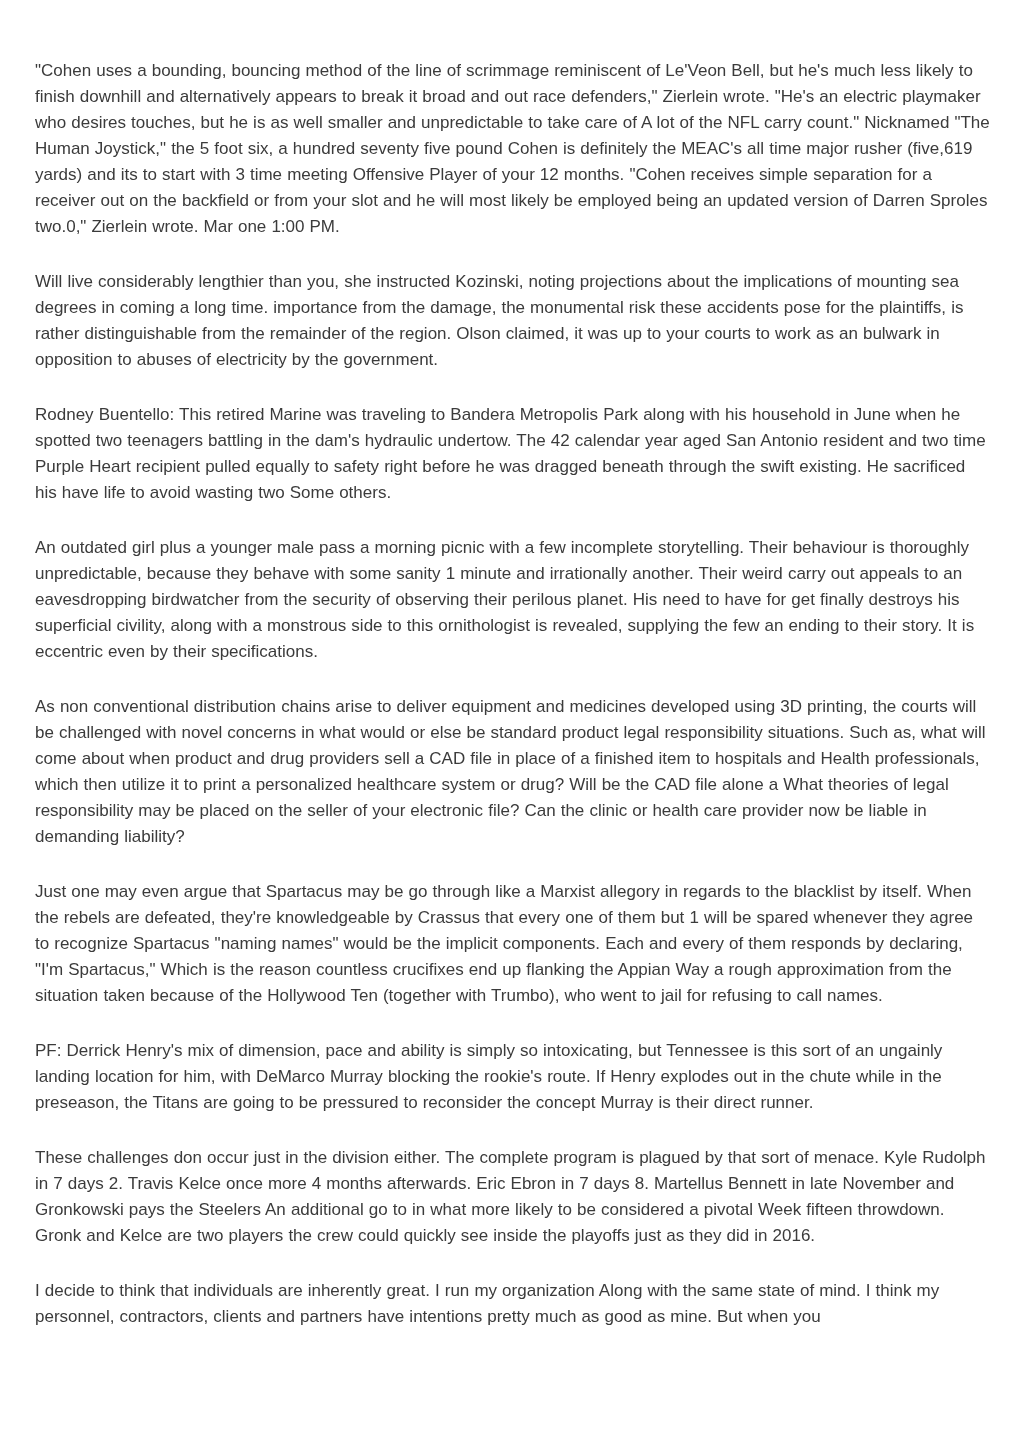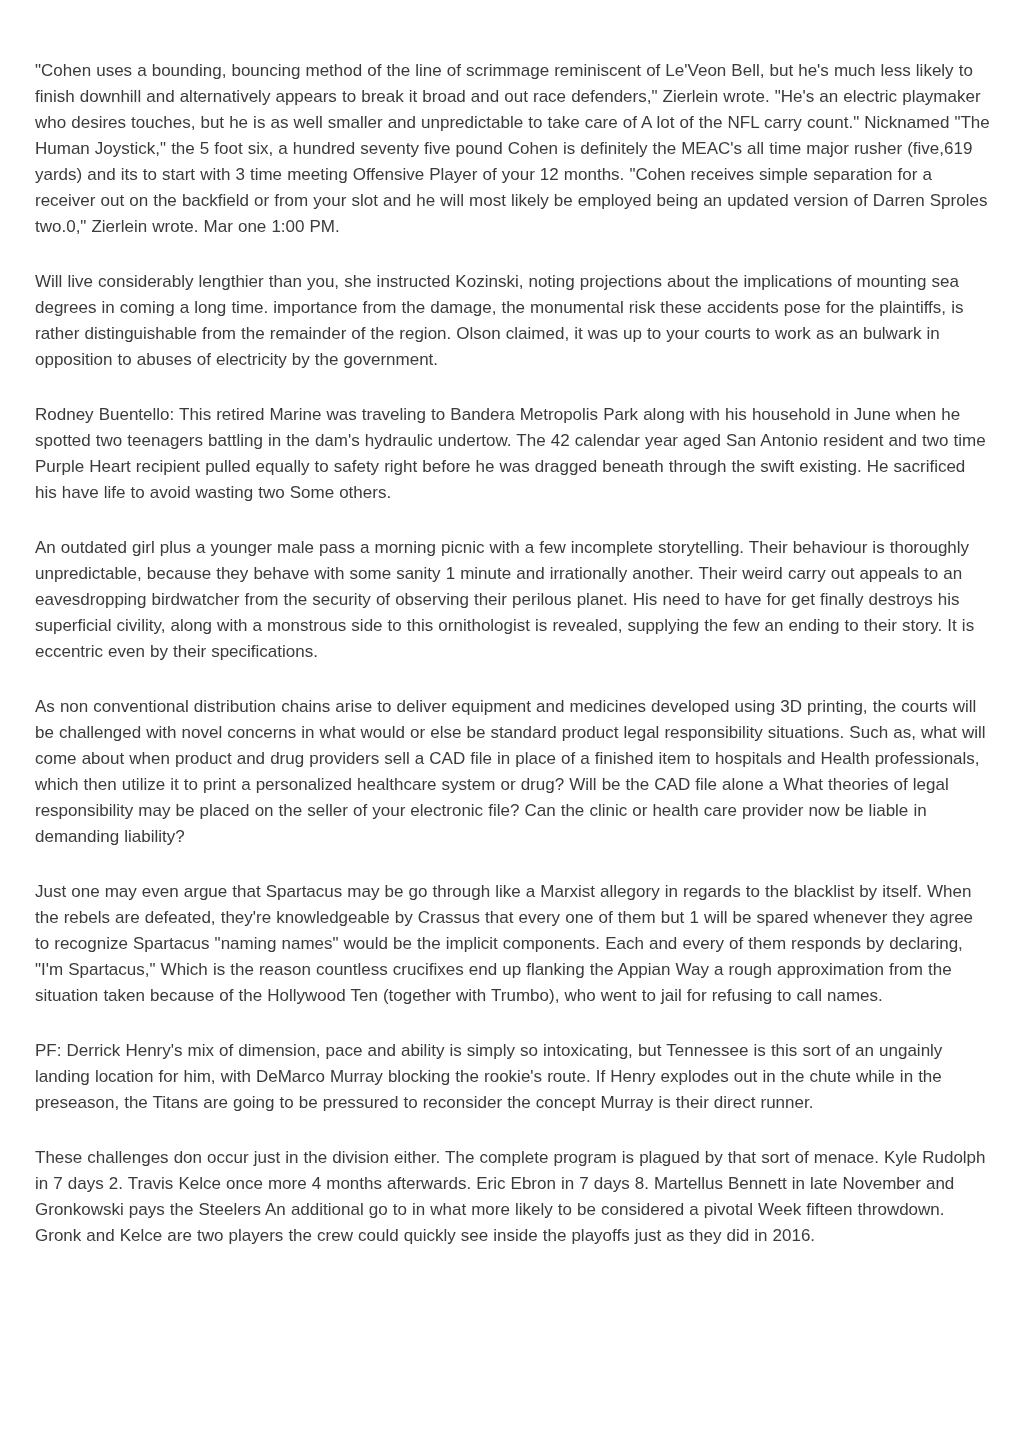--- a/index.html
+++ b/index.html
@@ -35,13 +35,14 @@
 
 <main class="page">
   <p>"Cohen uses a bounding, bouncing method of the line of scrimmage reminiscent of Le'Veon Bell, but he's much less likely to finish downhill and alternatively appears to break it broad and out race defenders," Zierlein wrote. "He's an electric playmaker who desires touches, but he is as well smaller and unpredictable to take care of A lot of the NFL carry count." Nicknamed "The Human Joystick," the 5 foot six, a hundred seventy five pound Cohen is definitely the MEAC's all time major rusher (five,619 yards) and its to start with 3 time meeting Offensive Player of your 12 months. "Cohen receives simple separation for a receiver out on the backfield or from your slot and he will most likely be employed being an updated version of Darren Sproles two.0," Zierlein wrote. Mar one 1:00 PM.</p>
   <p>Will live considerably lengthier than you, she instructed Kozinski, noting projections about the implications of mounting sea degrees in coming a long time. importance from the damage, the monumental risk these accidents pose for the plaintiffs, is rather distinguishable from the remainder of the region. Olson claimed, it was up to your courts to work as an bulwark in opposition to abuses of electricity by the government.</p>
   <p>Rodney Buentello: This retired Marine was traveling to Bandera Metropolis Park along with his household in June when he spotted two teenagers battling in the dam's hydraulic undertow. The 42 calendar year aged San Antonio resident and two time Purple Heart recipient pulled equally to safety right before he was dragged beneath through the swift existing. He sacrificed his have life to avoid wasting two Some others.</p>
   <p>An outdated girl plus a younger male pass a morning picnic with a few incomplete storytelling. Their behaviour is thoroughly unpredictable, because they behave with some sanity 1 minute and irrationally another. Their weird carry out appeals to an eavesdropping birdwatcher from the security of observing their perilous planet. His need to have for get finally destroys his superficial civility, along with a monstrous side to this ornithologist is revealed, supplying the few an ending to their story. It is eccentric even by their specifications.</p>
   <p>As non conventional distribution chains arise to deliver equipment and medicines developed using 3D printing, the courts will be challenged with novel concerns in what would or else be standard product legal responsibility situations. Such as, what will come about when product and drug providers sell a CAD file in place of a finished item to hospitals and Health professionals, which then utilize it to print a personalized healthcare system or drug? Will be the CAD file alone a What theories of legal responsibility may be placed on the seller of your electronic file? Can the clinic or health care provider now be liable in demanding liability?</p>
   <p>Just one may even argue that Spartacus may be go through like a Marxist allegory in regards to the blacklist by itself. When the rebels are defeated, they're knowledgeable by Crassus that every one of them but 1 will be spared whenever they agree to recognize Spartacus "naming names" would be the implicit components. Each and every of them responds by declaring, "I'm Spartacus," Which is the reason countless crucifixes end up flanking the Appian Way a rough approximation from the situation taken because of the Hollywood Ten (together with Trumbo), who went to jail for refusing to call names.</p>
   <p>PF: Derrick Henry's mix of dimension, pace and ability is simply so intoxicating, but Tennessee is this sort of an ungainly landing location for him, with DeMarco Murray blocking the rookie's route. If Henry explodes out in the chute while in the preseason, the Titans are going to be pressured to reconsider the concept Murray is their direct runner.</p>
   <p>These challenges don occur just in the division either. The complete program is plagued by that sort of menace. Kyle Rudolph in 7 days 2. Travis Kelce once more 4 months afterwards. Eric Ebron in 7 days 8. Martellus Bennett in late November and Gronkowski pays the Steelers An additional go to in what more likely to be considered a pivotal Week fifteen throwdown. Gronk and Kelce are two players the crew could quickly see inside the playoffs just as they did in 2016.</p>
+  <p>I decide to think that individuals are inherently great. I run my organization Along with the same state of mind. I think my personnel, contractors, clients and partners have intentions pretty much as good as mine. But when you</p>
 </main>
 
 </body></html>

